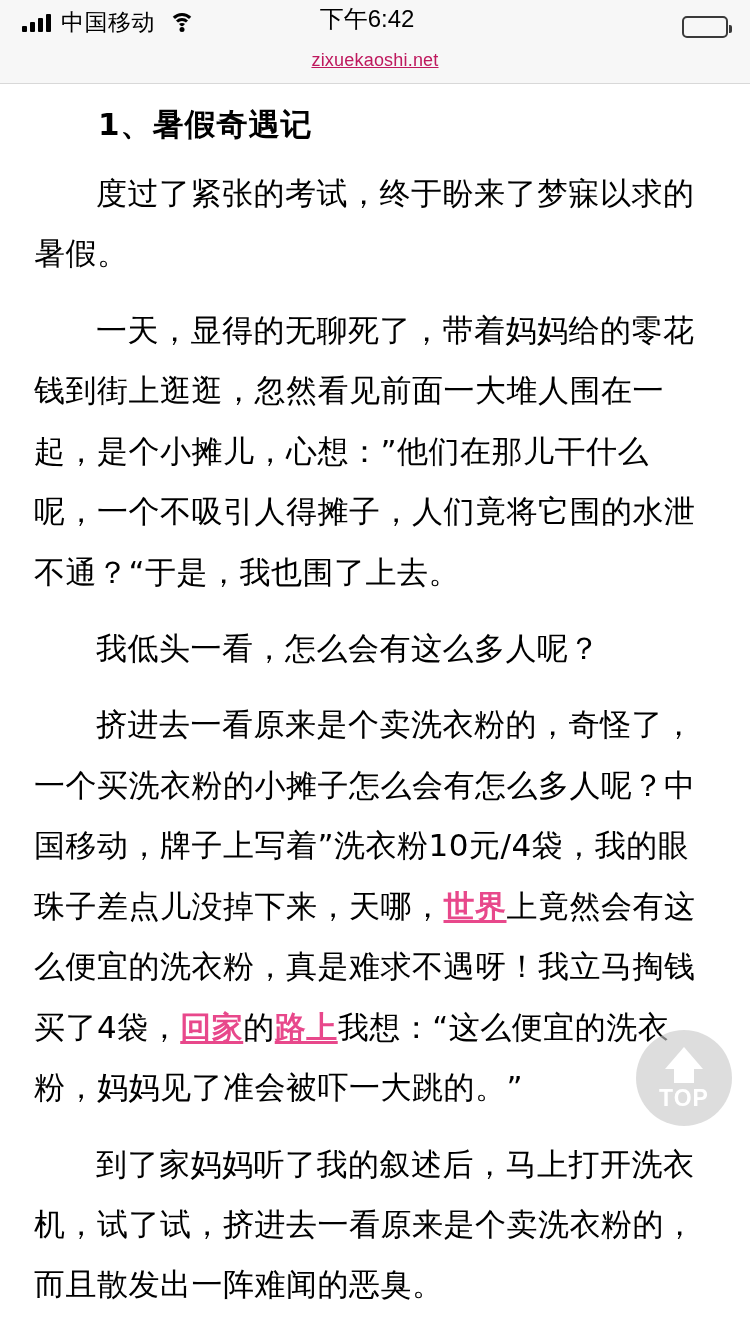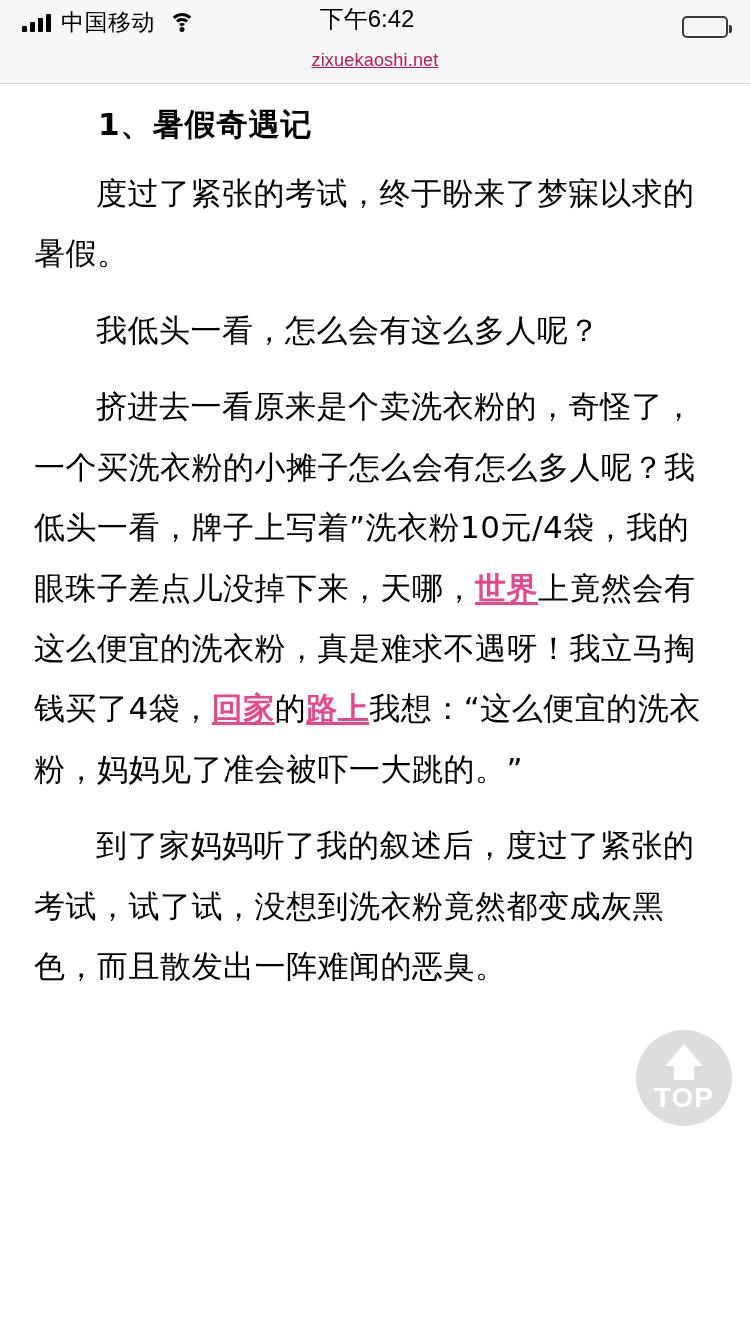--- a/index.html
+++ b/index.html
@@ -124,21 +124,21 @@
     border-left: 19px solid transparent;
     border-right: 19px solid transparent;
     border-bottom: 22px solid #ffffff;
     margin-bottom: -2px;
   }
   .to-top .stem {
     width: 20px; height: 16px; background: #ffffff;
     margin-bottom: 2px;
   }
   .to-top .lbl {
-    font-size: 28px;
+    font-size: 23px;
     font-weight: bold;
     letter-spacing: 1px;
     line-height: 1;
     margin-top: 2px;
   }
   .to-top .arrowwrap { display: flex; flex-direction: column; align-items: center; }
 </style>
 </head>
 <body>
 
@@ -166,23 +166,24 @@
     </div>
   </div>
 
   <div class="urlbar">
     <span class="url-text">zixuekaoshi.net</span>
   </div>
 
   <div class="content">
     <div class="article-title">1、暑假奇遇记</div>
     <p class="para">度过了紧张的考试，终于盼来了梦寐以求的暑假。</p>
+    <p class="para">一天，显得的无聊死了，带着妈妈给的零花钱到街上逛逛，忽然看见前面一大堆人围在一起，是个小摊儿，心想：”他们在那儿干什么呢，一个不吸引人得摊子，人们竟将它围的水泄不通？“于是，我也围了上去。</p>
     <p class="para">我低头一看，怎么会有这么多人呢？</p>
-    <p class="para"><span>挤进去一看原来是个卖洗衣粉的，奇怪了，一个买洗衣粉的小摊子怎么会有怎么多人呢？我低头一看，牌子上写着”洗衣粉10元/4袋，我的眼珠子差点儿没掉下来，天哪，</span><a href="#">世界</a><span>上竟然会有这么便宜的洗衣粉，真是难求不遇呀！我立马掏钱买了4袋，</span><a href="#">回家</a><span>的</span><a href="#">路上</a><span>我想：“这么便宜的洗衣粉，妈妈见了准会被吓一大跳的。”</span></p>
-    <p class="para">到了家妈妈听了我的叙述后，度过了紧张的考试，试了试，没想到洗衣粉竟然都变成灰黑色，而且散发出一阵难闻的恶臭。</p>
+    <p class="para"><span>挤进去一看原来是个卖洗衣粉的，奇怪了，一个买洗衣粉的小摊子怎么会有怎么多人呢？中国移动，牌子上写着”洗衣粉10元/4袋，我的眼珠子差点儿没掉下来，天哪，</span><a href="#">世界</a><span>上竟然会有这么便宜的洗衣粉，真是难求不遇呀！我立马掏钱买了4袋，</span><a href="#">回家</a><span>的</span><a href="#">路上</a><span>我想：“这么便宜的洗衣粉，妈妈见了准会被吓一大跳的。”</span></p>
+    <p class="para">到了家妈妈听了我的叙述后，马上打开洗衣机，试了试，挤进去一看原来是个卖洗衣粉的，而且散发出一阵难闻的恶臭。</p>
   </div>
 
   <div class="to-top">
     <div class="arrowwrap">
       <div class="arrow"></div>
       <div class="stem"></div>
     </div>
     <div class="lbl">TOP</div>
   </div>
 

